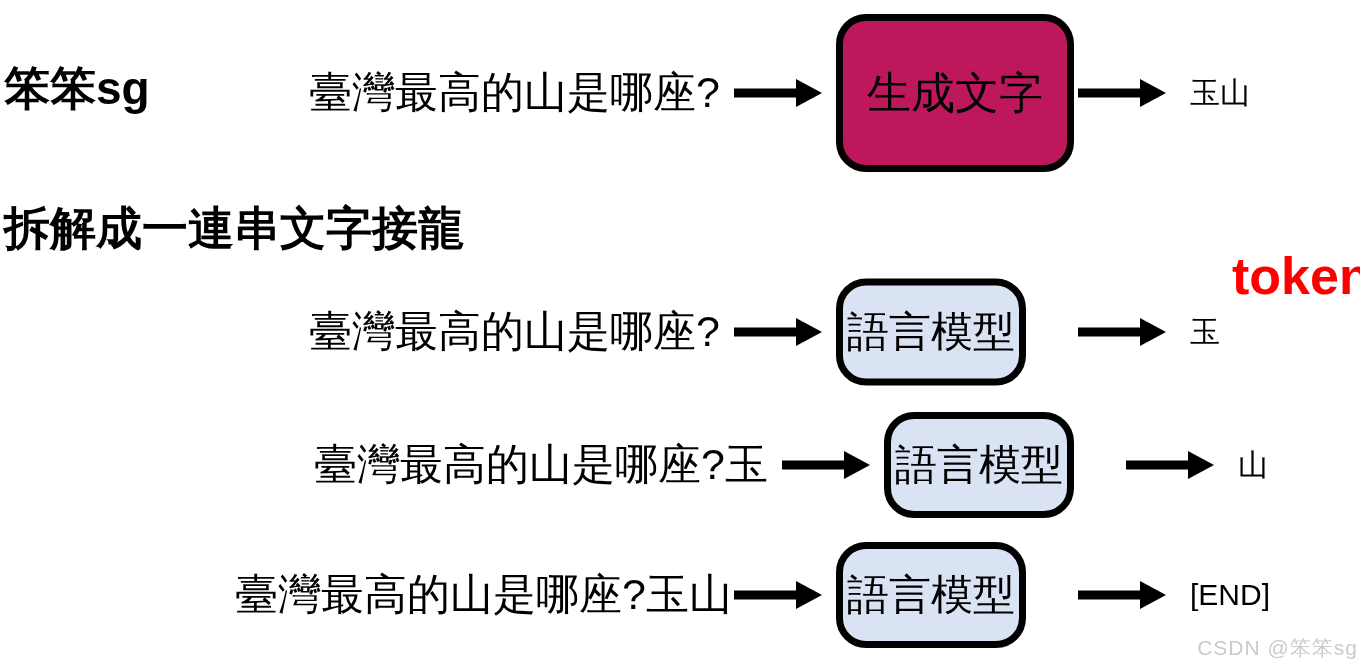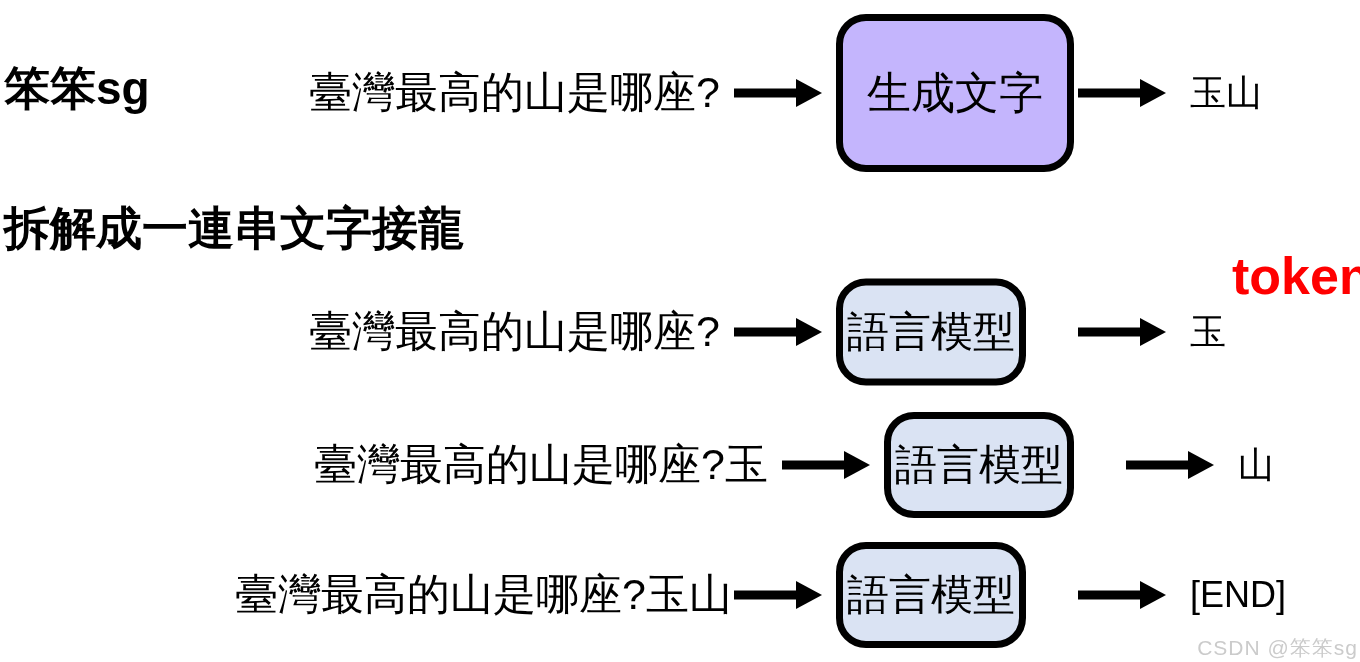--- a/index.html
+++ b/index.html
@@ -17,21 +17,21 @@
     position:absolute;left:1232px;top:246px;font-size:52px;font-weight:700;
     white-space:nowrap;
   }
   .flow-row{position:absolute;left:0;width:100%;}
   .row-1{top:14px;height:158px;}
   .row-2{top:278px;height:107px;}
   .row-3{top:412px;height:106px;margin-left:48px;}
   .row-4{top:542px;height:106px;padding-left:12px;}
   .flow-row > *{position:absolute;top:50%;transform:translateY(-50%);}
   .input-text{right:640px;font-size:43px;white-space:nowrap;}
-  .output-text{left:1190px;font-size:36px;white-space:nowrap;}
+  .output-text{left:1190px;font-size:30px;white-space:nowrap;}
   .arrow{width:88px;height:34px;}
   .arrow-in{left:734px;}
   .arrow-out{left:1078px;}
   .model-box{
     left:836px;width:190px;height:100%;box-sizing:border-box;
     border:7px solid #000;border-radius:30px;background:#dae3f3;
     display:flex;align-items:center;justify-content:center;
   }
   .row-1 .model-box{width:238px;}
   .box-label{font-size:42px;white-space:nowrap;}
@@ -51,21 +51,21 @@
   <h1 class="heading h-decompose">拆解成一連串文字接龍</h1>
 
   <div class="token-label" style="color: rgb(255, 0, 0);">token</div>
 
   <div class="flow-row row-1">
     <div class="input-text">臺灣最高的山是哪座?</div>
     <svg class="arrow arrow-in" viewBox="0 0 88 34">
       <line x1="0" y1="17" x2="64" y2="17" stroke="#000" stroke-width="9"></line>
       <polygon points="62,3 88,17 62,31" fill="#000"></polygon>
     </svg>
-    <div class="model-box" style="background-color: #c4b5fd;">
+    <div class="model-box" style="background-color: #be185d;">
       <span class="box-label">生成文字</span>
     </div>
     <svg class="arrow arrow-out" viewBox="0 0 88 34">
       <line x1="0" y1="17" x2="64" y2="17" stroke="#000" stroke-width="9"></line>
       <polygon points="62,3 88,17 62,31" fill="#000"></polygon>
     </svg>
     <div class="output-text">玉山</div>
   </div>
 
   <div class="flow-row row-2">

